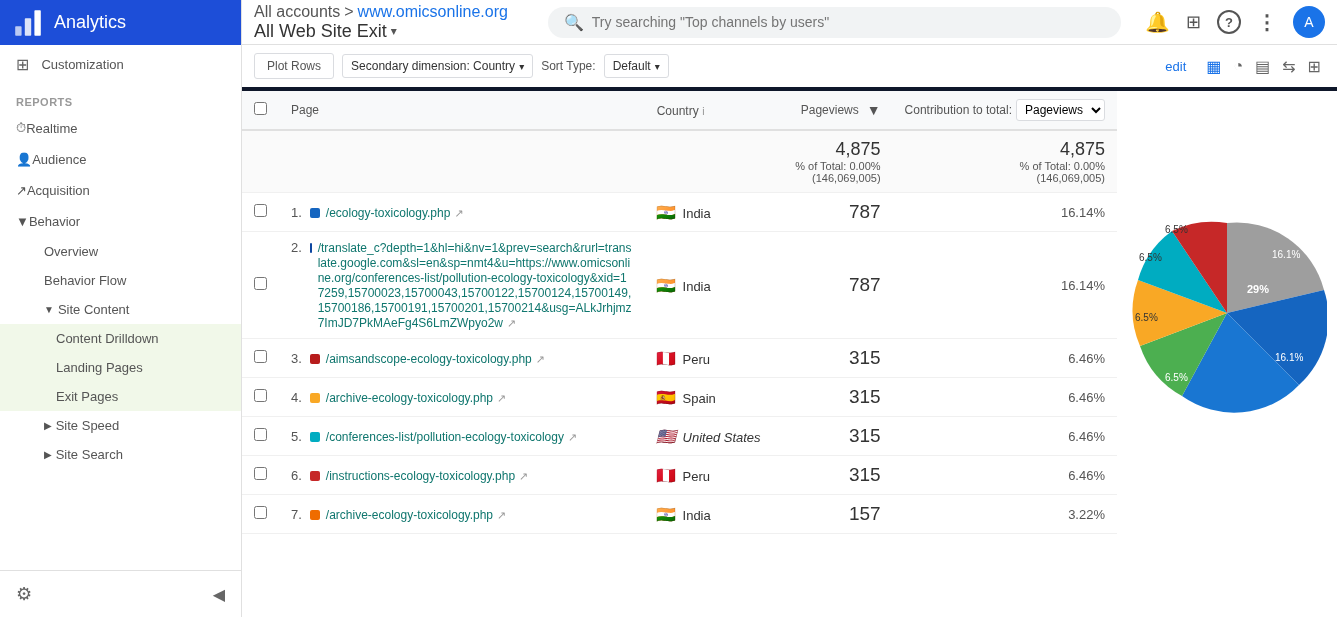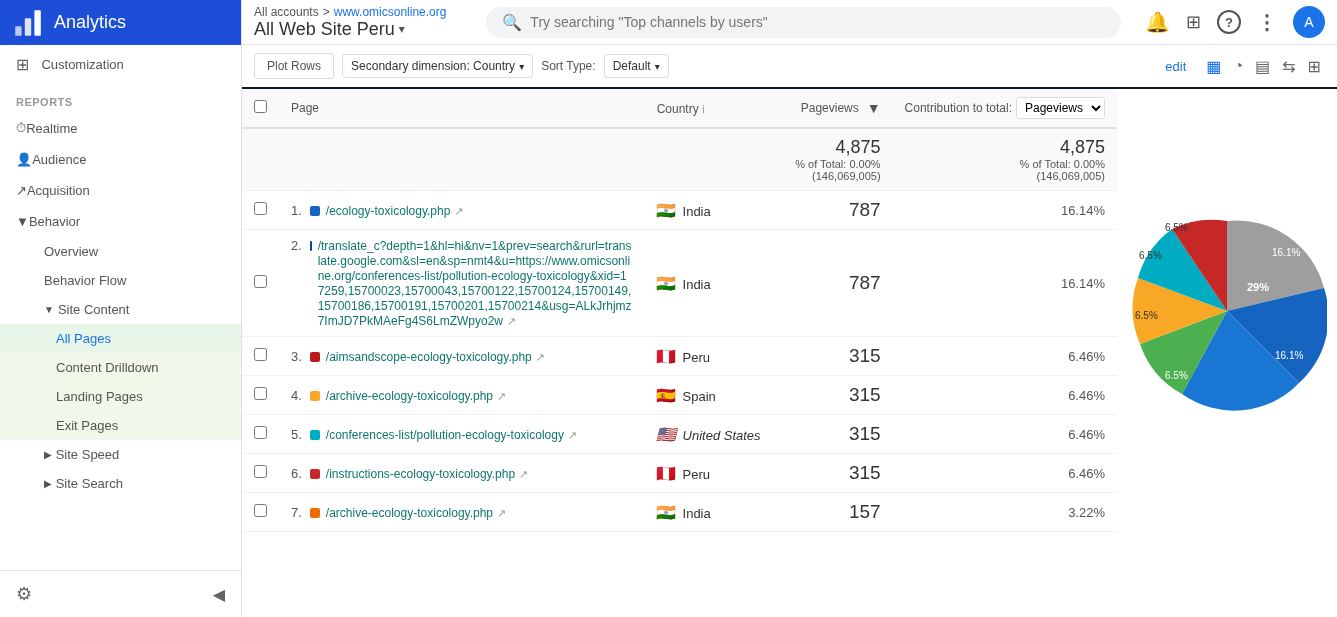--- a/index.html
+++ b/index.html
@@ -19,33 +19,33 @@
     .nav-child { display: flex; align-items: center; padding: 7px 16px 7px 44px; cursor: pointer; color: #555; font-size: 13px; }
     .nav-subchild { padding: 7px 16px 7px 56px; cursor: pointer; color: #555; font-size: 13px; }
     .nav-subchild.active { color: #1a73e8; font-weight: 500; background: #e8f5e9; }
     .site-content-section { background: #f1f8e9; }
     .sidebar-footer { padding: 12px 16px; border-top: 1px solid #e0e0e0; display: flex; align-items: center; }
     .collapse-btn { cursor: pointer; color: #666; font-size: 18px; }
 
     
     .main { flex: 1; display: flex; flex-direction: column; overflow: hidden; }
     .topbar { height: 45px; background: #fff; border-bottom: 1px solid #e0e0e0; display: flex; align-items: center; padding: 0 12px; gap: 8px; }
-    .breadcrumb { font-size: 12px; color: #555; display: flex; align-items: center; gap: 4px; margin-right: 8px; white-space: nowrap; }
+    .breadcrumb { font-size: 16px; color: #555; display: flex; align-items: center; gap: 4px; margin-right: 8px; white-space: nowrap; }
     .breadcrumb a { color: #1a73e8; text-decoration: none; }
     .account-title { font-size: 18px; color: #333; display: flex; align-items: center; gap: 4px; white-space: nowrap; }
     .account-title .dropdown-arrow { font-size: 12px; color: #555; }
     .search-bar { flex: 1; display: flex; align-items: center; background: #f1f3f4; border-radius: 24px; padding: 6px 16px; gap: 8px; margin: 0 16px; }
     .search-bar input { border: none; background: transparent; outline: none; font-size: 14px; color: #555; width: 100%; }
     .topbar-icons { display: flex; align-items: center; gap: 16px; margin-left: auto; }
     .topbar-icon { cursor: pointer; color: #555; font-size: 20px; }
     .avatar { width: 32px; height: 32px; border-radius: 50%; background: #1a73e8; display: flex; align-items: center; justify-content: center; color: white; font-size: 14px; cursor: pointer; }
 
     
     .content { flex: 1; overflow-y: auto; padding: 0; }
-    .toolbar { display: flex; align-items: center; padding: 8px 12px; gap: 8px; border-bottom: 2px solid #0f172a; background: #fff; }
+    .toolbar { display: flex; align-items: center; padding: 8px 12px; gap: 8px; border-bottom: 4px solid #0f172a; background: #fff; }
     .btn-toolbar { padding: 5px 12px; border: 1px solid #dadce0; background: #fff; border-radius: 3px; font-size: 12px; cursor: pointer; color: #555; }
     .select-dropdown { display: flex; align-items: center; border: 1px solid #dadce0; border-radius: 3px; padding: 4px 8px; font-size: 12px; cursor: pointer; background: #fff; gap: 4px; justify-content: space-between; }
     .filter-box { display: flex; align-items: center; border: 2px solid #f57c00; border-radius: 3px; padding: 4px 8px; font-size: 12px; gap: 6px; margin-left: auto; }
     .filter-close { cursor: pointer; color: #555; font-weight: bold; }
     .filter-edit { color: #1a73e8; cursor: pointer; }
     .view-icons { display: flex; gap: 4px; margin-left: 8px; }
     .view-icon { cursor: pointer; color: #666; font-size: 16px; padding: 2px 4px; }
     .view-icon.active { color: #1a73e8; }
 
     
@@ -132,23 +132,20 @@
         <span>Overview</span>
       </div>
       <div class="nav-child">
         <span>Behavior Flow</span>
       </div>
       <div class="nav-child" style="display:flex;align-items:center;gap:4px;">
         <span style="font-size:10px;">▼</span>
         <span>Site Content</span>
       </div>
       <div class="site-content-section">
-        <div class="nav-subchild active">
-          <span>All Pages</span>
-        </div>
         <div class="nav-subchild">
           <span>Content Drilldown</span>
         </div>
         <div class="nav-subchild">
           <span>Landing Pages</span>
         </div>
         <div class="nav-subchild">
           <span>Exit Pages</span>
         </div>
       </div>
@@ -173,21 +170,21 @@
 <div class="main">
 
   <div class="topbar">
     <div style="display:flex;flex-direction:column;margin-right:8px;">
       <div class="breadcrumb">
         <span>All accounts</span>
         <span>&gt;</span>
         <a href="#">www.omicsonline.org</a>
       </div>
       <div class="account-title">
-        <span>All Web Site Peru</span>
+        <span>All Web Site Exit</span>
         <span class="dropdown-arrow">▾</span>
       </div>
     </div>
 
     <div class="search-bar">
       <span style="color:#999;font-size:16px;">🔍</span>
       <input type="text" style="font-size: 14px; width: 100%; border: none; background: transparent; outline: none; color: rgb(85, 85, 85);" placeholder="Try searching &quot;Top channels by users&quot;">
     </div>
 
     <div class="topbar-icons">

